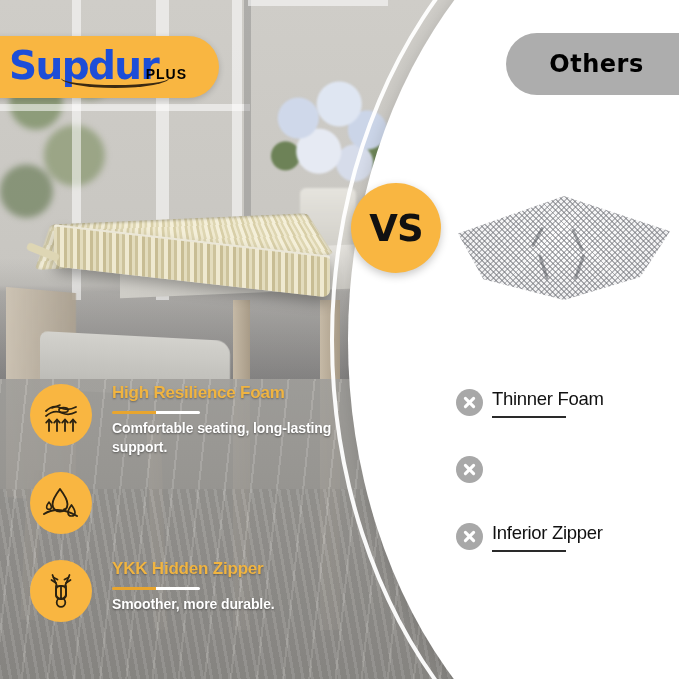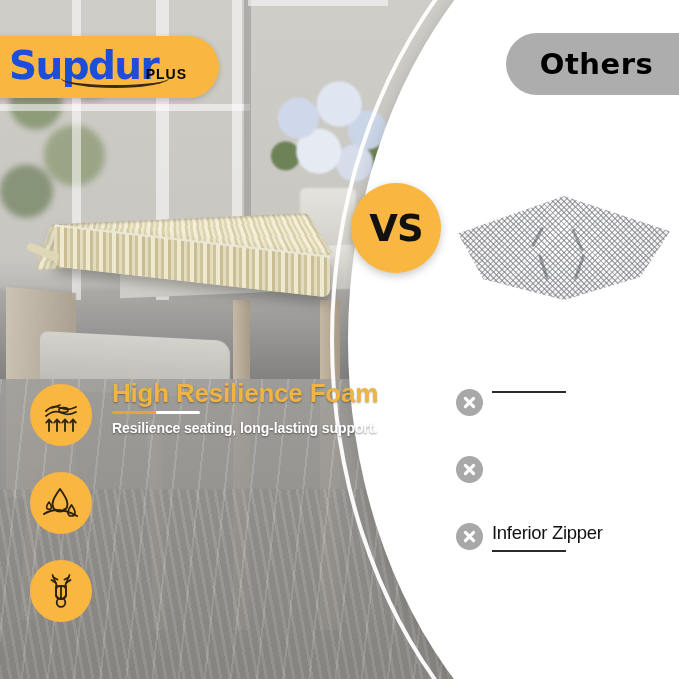--- a/index.html
+++ b/index.html
@@ -173,21 +173,21 @@
   .others-pill {
     position:absolute; right:-30px; top:33px;
     width:203px; height:62px;
     background:#ADADAD;
     border-radius:34px 0 0 34px;
     display:flex; align-items:center; justify-content:center;
     padding-right:22px;
   }
   .others-text {
     font-family:"DejaVu Sans", sans-serif;
-    font-size:29px; font-weight:700; color:#000000; letter-spacing:.5px;
+    font-size:24px; font-weight:700; color:#000000; letter-spacing:.5px;
   }
 
   
   .comp-cushion {
     position:absolute; left:458px; top:196px; width:212px; height:104px;
   }
   .comp-body {
     position:absolute; left:0; top:0; width:212px; height:104px;
     background:
       repeating-linear-gradient(45deg, rgba(110,112,118,.55) 0 1.4px, rgba(255,255,255,0) 1.4px 4px),
@@ -217,21 +217,21 @@
   .features { position:absolute; left:30px; top:380px; width:360px; }
   .feature { position:relative; height:88px; }
   .feat-icon {
     position:absolute; left:0; top:4px;
     width:62px; height:62px; border-radius:50%;
     background:#F9B641;
     display:flex; align-items:center; justify-content:center;
   }
   .feat-body { position:absolute; left:82px; top:0; width:278px; }
   .feat-title {
-    font-size:26px; font-weight:700; color:#F0B441;
+    font-size:17px; font-weight:700; color:#F0B441;
     letter-spacing:-.2px; line-height:26px;
     text-shadow:0 1px 2px rgba(0,0,0,.35);
   }
   .feat-rule {
     margin-top:5px; margin-bottom:5px;
     width:88px; height:3px;
     background:linear-gradient(90deg,#E8A52E 0 50%, #ffffff 50% 100%);
     border-radius:2px;
   }
   .feat-sub {
@@ -340,21 +340,21 @@
             <line x1="25" y1="37" x2="25" y2="26"></line>
               <path d="M22.2 28.6 L25 25.6 L27.8 28.6" fill="none"></path>
             <line x1="33" y1="37" x2="33" y2="26"></line>
               <path d="M30.2 28.6 L33 25.6 L35.8 28.6" fill="none"></path>
           </g>
         </svg>
       </div>
       <div class="feat-body">
         <div class="feat-title">High Resilience Foam</div>
         <div class="feat-rule"></div>
-        <div class="feat-sub">Resilience seating, long-lasting support.</div>
+        <div class="feat-sub">Comfortable seating, long-lasting support.</div>
       </div>
     </div>
 
     <div class="feature">
       <div class="feat-icon">
         <svg width="42" height="42" viewBox="0 0 42 42" aria-hidden="true">
           <path d="M20 7 C20 7 12.5 17 12.5 22.2 C12.5 26.6 15.9 29.6 20 29.6 C24.1 29.6 27.5 26.6 27.5 22.2 C27.5 17 20 7 20 7 Z" fill="none" stroke="#2b2210" stroke-width="1.9" stroke-linejoin="round"></path>
           <path d="M31.5 23 C31.5 23 28 28 28 30.4 C28 32.6 29.6 34 31.5 34 C33.4 34 35 32.6 35 30.4 C35 28 31.5 23 31.5 23 Z" fill="none" stroke="#2b2210" stroke-width="1.7" stroke-linejoin="round"></path>
           <path d="M9 20 C9 20 6.6 23.3 6.6 24.9 C6.6 26.4 7.7 27.3 9 27.3 C10.3 27.3 11.4 26.4 11.4 24.9 C11.4 23.3 9 20 9 20 Z" fill="none" stroke="#2b2210" stroke-width="1.5" stroke-linejoin="round"></path>
           <circle cx="24.5" cy="27.5" r="1.3" fill="#2b2210"></circle>
@@ -375,36 +375,42 @@
               <path d="M24.5 9.5 L28.5 7.5"></path>
             <path d="M16 16 L16 24 Q16 27 18.5 28"></path>
             <path d="M26 16 L26 24 Q26 27 23.5 28"></path>
             <rect x="16" y="16" width="10" height="13" rx="4"></rect>
             <line x1="21" y1="16" x2="21" y2="29"></line>
             <circle cx="21" cy="32.5" r="4.3"></circle>
             <line x1="21" y1="28.3" x2="21" y2="28.3"></line>
           </g>
         </svg>
       </div>
+      <div class="feat-body">
+        <div class="feat-title">YKK Hidden Zipper</div>
+        <div class="feat-rule"></div>
+        <div class="feat-sub">Smoother, more durable.</div>
+      </div>
     </div>
 
   </div>
 
   <div class="cons">
 
     <div class="con">
       <div class="con-icon">
         <svg width="17" height="17" viewBox="0 0 17 17" aria-hidden="true">
           <g stroke="#ffffff" stroke-width="3.1" stroke-linecap="round">
             <line x1="4.4" y1="4.4" x2="12.6" y2="12.6"></line>
             <line x1="12.6" y1="4.4" x2="4.4" y2="12.6"></line>
           </g>
         </svg>
       </div>
       <div class="con-body">
+        <div class="con-title">Thinner Foam</div>
         <div class="con-rule"></div>
       </div>
     </div>
 
     <div class="con">
       <div class="con-icon">
         <svg width="17" height="17" viewBox="0 0 17 17" aria-hidden="true">
           <g stroke="#ffffff" stroke-width="3.1" stroke-linecap="round">
             <line x1="4.4" y1="4.4" x2="12.6" y2="12.6"></line>
             <line x1="12.6" y1="4.4" x2="4.4" y2="12.6"></line>

